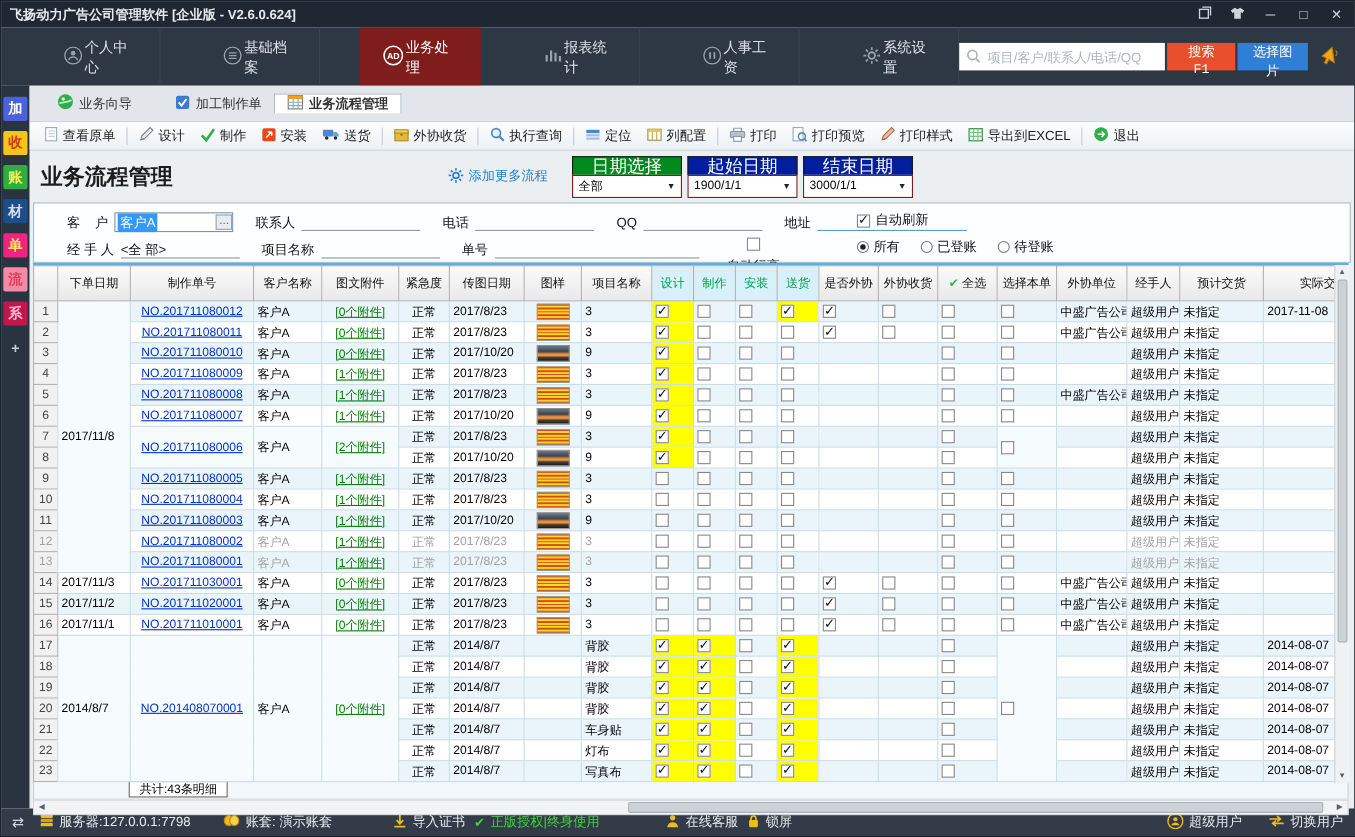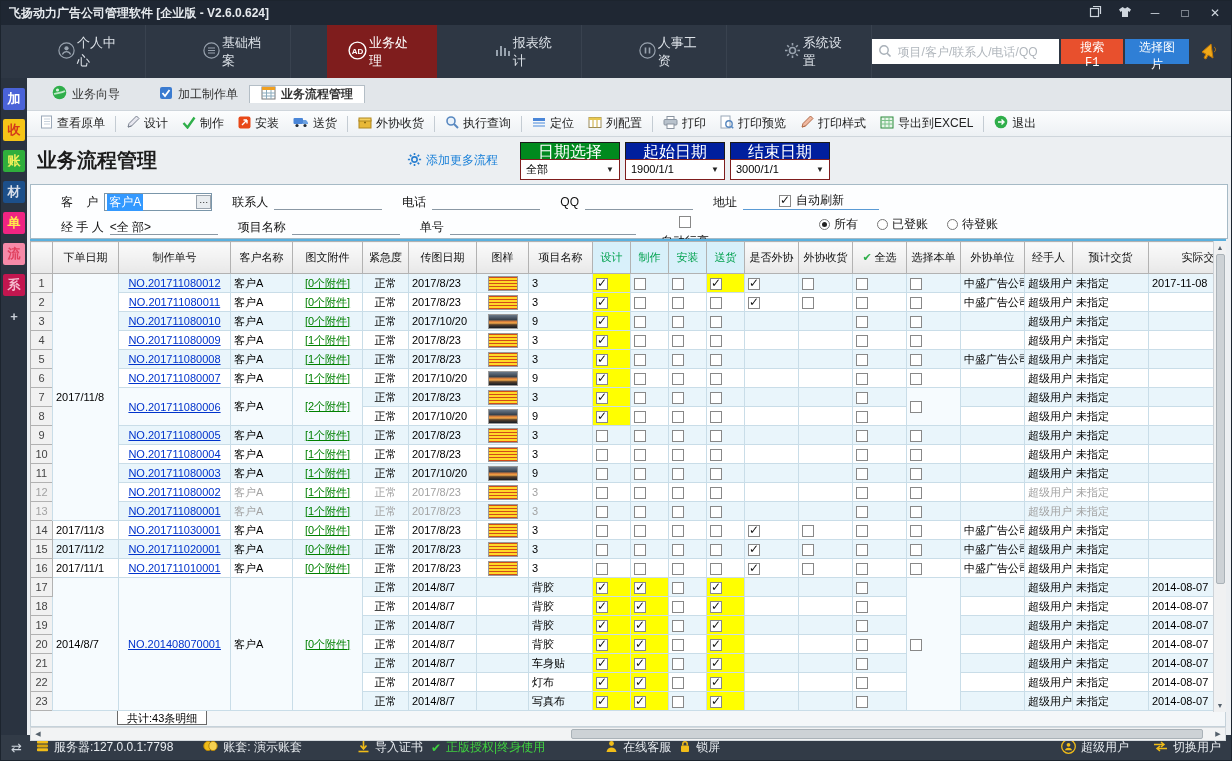--- a/index.html
+++ b/index.html
@@ -450,21 +450,21 @@
           <span class="uline w190"></span>
         </div>
         <span class="abs" style="left:748px; top:7px;">
           <span class="cb ck"></span>
           <span>自动刷新</span>
         </span>
         <span class="abs" style="left:630px; top:31px;flex-direction:column;">
           <span class="cb"></span>
           <span>自动行高</span>
         </span>
-        <span class="abs" style="left:788px; top:31px;">
+        <span class="abs" style="left:748px; top:31px;">
           <span class="rad">
               <span class="rdot on"></span>
               <span>所有</span>
             </span>
           <span class="rad">
               <span class="rdot"></span>
               <span>已登账</span>
             </span>
           <span class="rad">
               <span class="rdot"></span>

